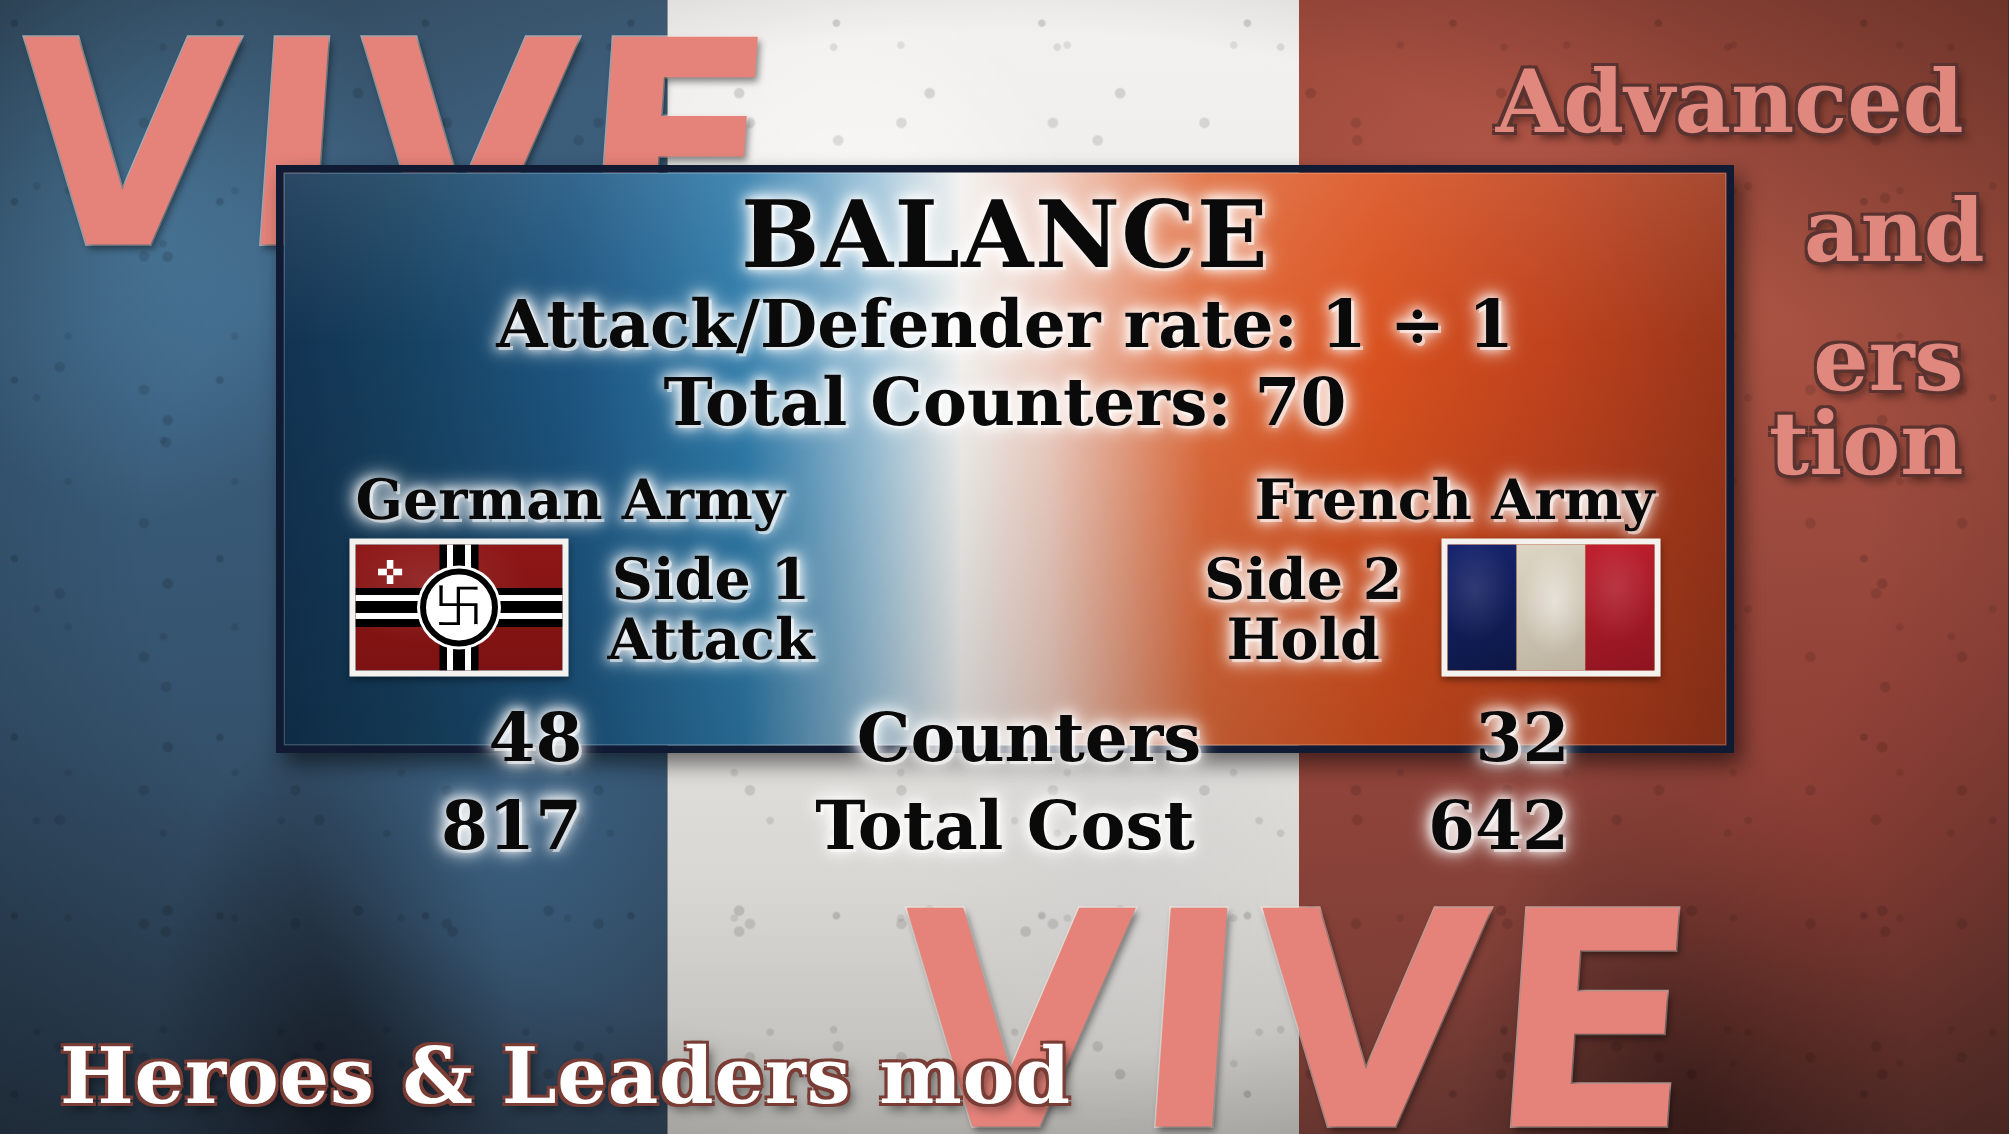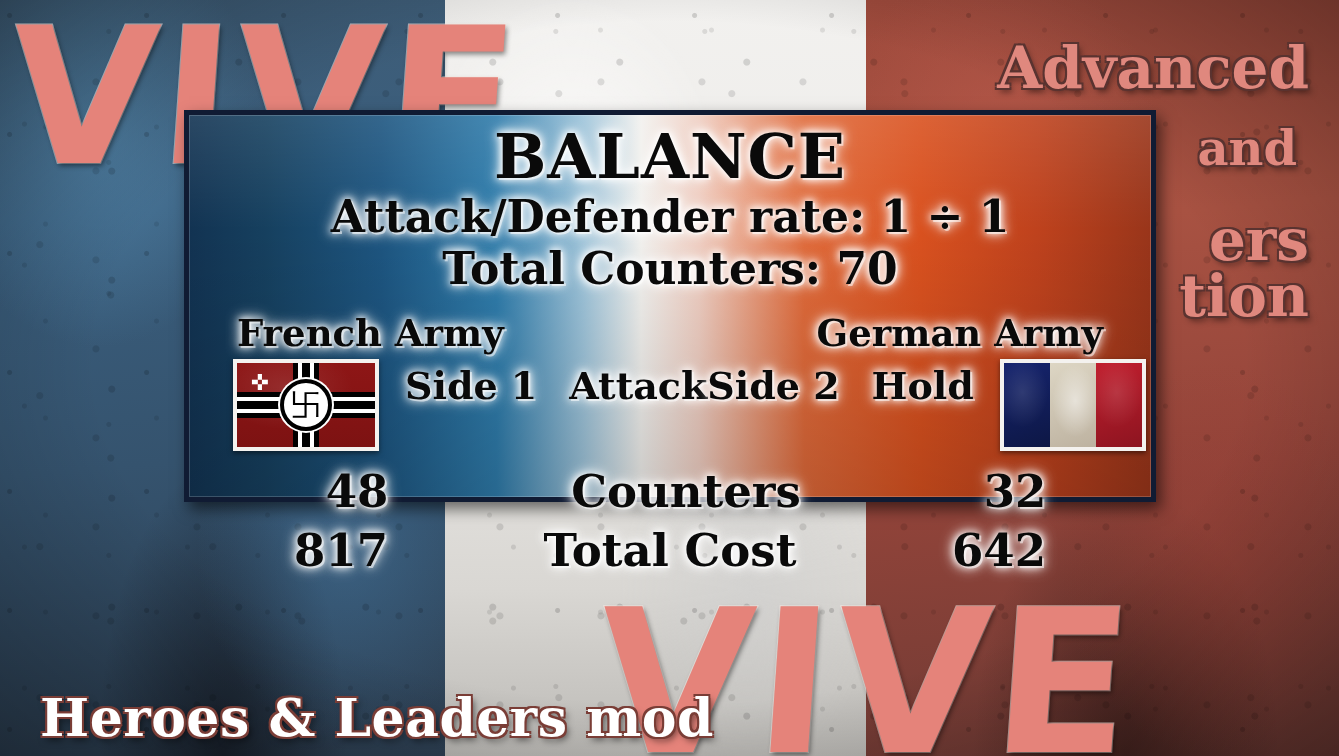--- a/index.html
+++ b/index.html
@@ -66,21 +66,21 @@
 
   .bg-label {
     position:absolute; color:#e0887e; white-space:nowrap;
     font-family:"DejaVu Serif", serif; font-weight:bold;
     text-shadow:
       -2px -2px 0 #5a3330, 2px -2px 0 #5a3330,
       -2px  2px 0 #5a3330, 2px  2px 0 #5a3330,
        3px  4px 6px rgba(0,0,0,.5);
   }
   #bg-adv  { right:30px;  top:34px;  font-size:58px; }
-  #bg-and  { right:42px;  top:120px; font-size:48px; }
+  #bg-and  { right:16px;  top:120px; font-size:58px; }
   #bg-ers  { right:30px;  top:206px; font-size:58px; }
   #bg-tion { right:30px;  top:262px; font-size:58px; }
 
   #mod-credit {
     position:absolute; left:40px; bottom:8px; font-size:52px;
     color:#ffffff; font-family:"DejaVu Serif", serif; font-weight:bold;
     white-space:nowrap; letter-spacing:.01em;
     text-shadow:
       -2px -2px 0 #7a3d36, 2px -2px 0 #7a3d36,
       -2px  2px 0 #7a3d36, 2px  2px 0 #7a3d36,
@@ -123,21 +123,21 @@
   }
   .army-name { font-size:37px; }
 
   
   #side-row {
     width:100%; display:flex; justify-content:space-between;
     align-items:flex-start; padding:4px 44px 0 44px;
   }
   .side-cell { display:flex; align-items:flex-start; gap:26px; }
   .side-cell.right { flex-direction:row; }
-  .side-text { display:flex; flex-direction:row;gap:32px; }
+  .side-text { display:flex; flex-direction:column; }
   .side-num  { font-size:38px; line-height:1.1; }
   .side-act  { font-size:38px; line-height:1.05; }
   .left  .side-text { align-items:center; margin-top:6px; }
   .right .side-text { align-items:center; margin-top:6px; }
 
   
   .flag {
     width:146px; height:92px; border:4px solid #f4f2ef;
     box-shadow:0 2px 5px rgba(0,0,0,.5); flex:none; position:relative;
     overflow:hidden;
@@ -222,22 +222,22 @@
 
 <div id="panel">
 
   <div class="glow" id="panel-title">BALANCE</div>
 
   <div class="glow" id="rate-line">Attack/Defender rate: 1 ÷ 1</div>
 
   <div class="glow" id="counters-line">Total Counters: 70</div>
 
   <div id="army-row">
+    <div class="glow army-name">German Army</div>
     <div class="glow army-name">French Army</div>
-    <div class="glow army-name">German Army</div>
   </div>
 
   <div id="side-row">
 
     <div class="side-cell left">
       <div class="flag" id="flag-german">
         <div class="hbar"></div>
         <div class="vbar"></div>
         <div class="iron">✜</div>
         <div class="disc">

